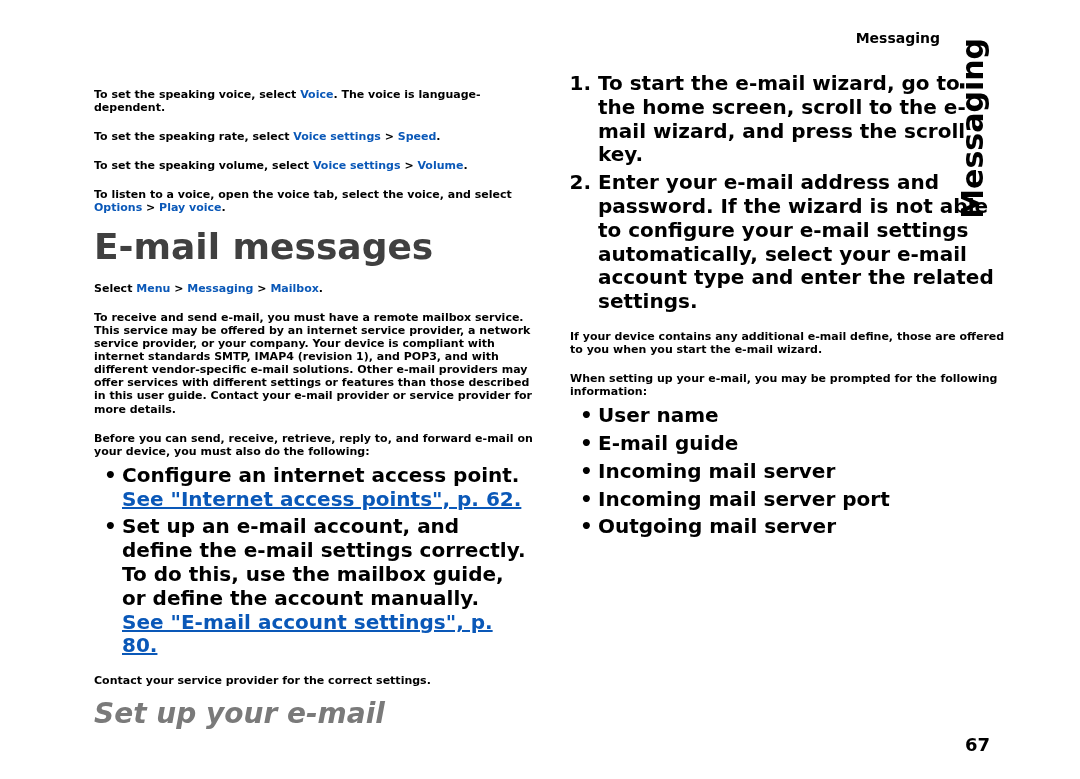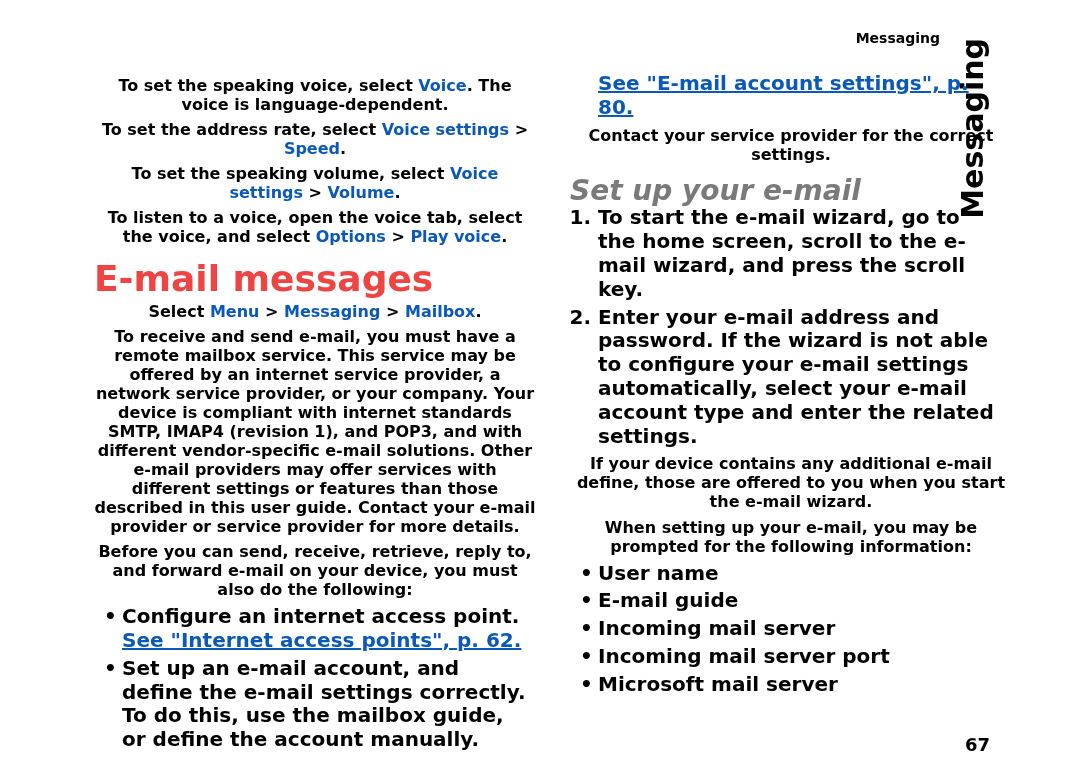--- a/index.html
+++ b/index.html
@@ -47,32 +47,31 @@
     left:94px;
     top:72px;
     width:918px;
     height:680px;
     column-count:2;
     column-gap:34px;
     column-fill:auto;
     overflow:hidden;
   }
   .cols p{
-    margin:4px 0 6px 0;
-    font-size:16px;
+    margin:16px 0 6px 0;
+    font-size:11px;
     font-weight:700;
     line-height:1.19;
     color:#000;
-    text-align:center;
   }
   .cols h1{
     margin:14px 0 2px 0;
     font-size:36px;
     font-weight:700;
-    color:#ef4444;
+    color:#404040;
     line-height:1.04;
   }
   .cols h2{
     margin:12px 0 0 0;
     font-size:28px;
     font-weight:700;
     color:#7a7a7a;
     line-height:1.1;
     font-style:italic;
   }
@@ -119,21 +118,21 @@
   <div class="side-tab">Messaging</div>
   <div class="pagenum">67</div>
 
   <div class="cols">
 
     <p>
       <span>To set the speaking voice, select </span><span class="kw">Voice</span><span>. The voice is language-dependent.</span>
     </p>
 
     <p>
-      <span>To set the address rate, select </span><span class="kw">Voice settings</span><span>  &gt;  </span><span class="kw">Speed</span><span>.</span>
+      <span>To set the speaking rate, select </span><span class="kw">Voice settings</span><span>  &gt;  </span><span class="kw">Speed</span><span>.</span>
     </p>
 
     <p>
       <span>To set the speaking volume, select </span><span class="kw">Voice settings</span><span>  &gt;  </span><span class="kw">Volume</span><span>.</span>
     </p>
 
     <p>
       <span>To listen to a voice, open the voice tab, select the voice, and select </span><span class="kw">Options</span><span>  &gt;  </span><span class="kw">Play voice</span><span>.</span>
     </p>
 
@@ -168,17 +167,17 @@
 
     <p>If your device contains any additional e-mail define, those are offered to you when you start the e-mail wizard.</p>
 
     <p>When setting up your e-mail, you may be prompted for the following information:</p>
 
     <ul class="bul">
       <li>User name</li>
       <li>E-mail guide</li>
       <li>Incoming mail server</li>
       <li>Incoming mail server port</li>
-      <li>Microsoft mail server</li>
+      <li>Outgoing mail server</li>
     </ul>
 
   </div>
 </div>
 
 </body></html>

